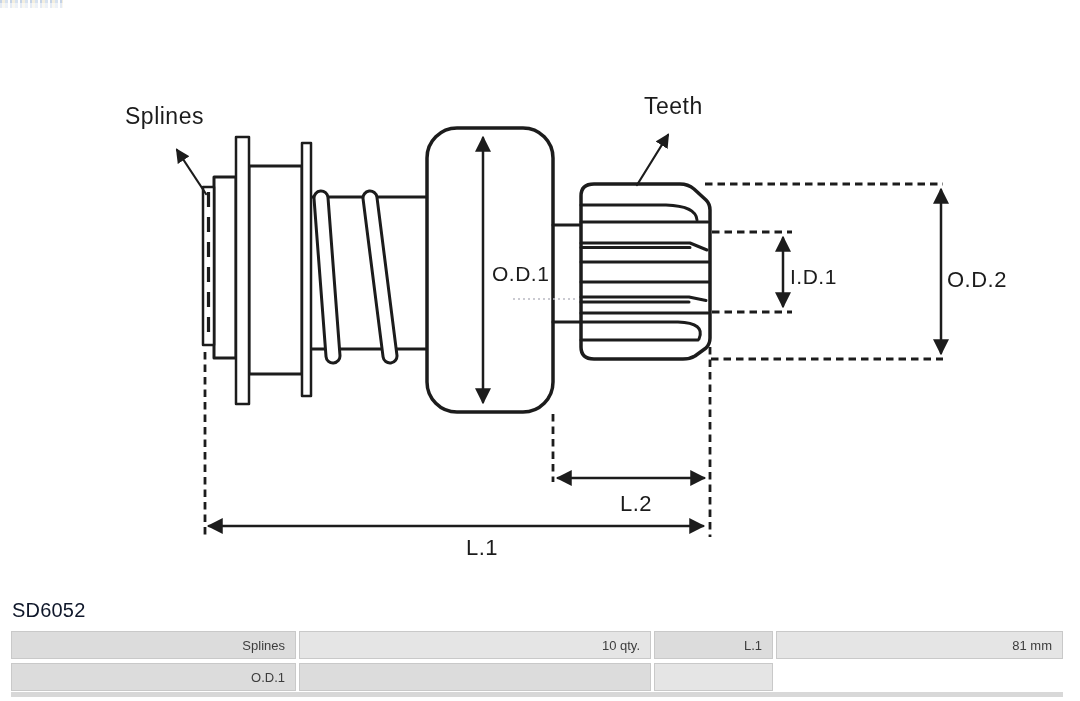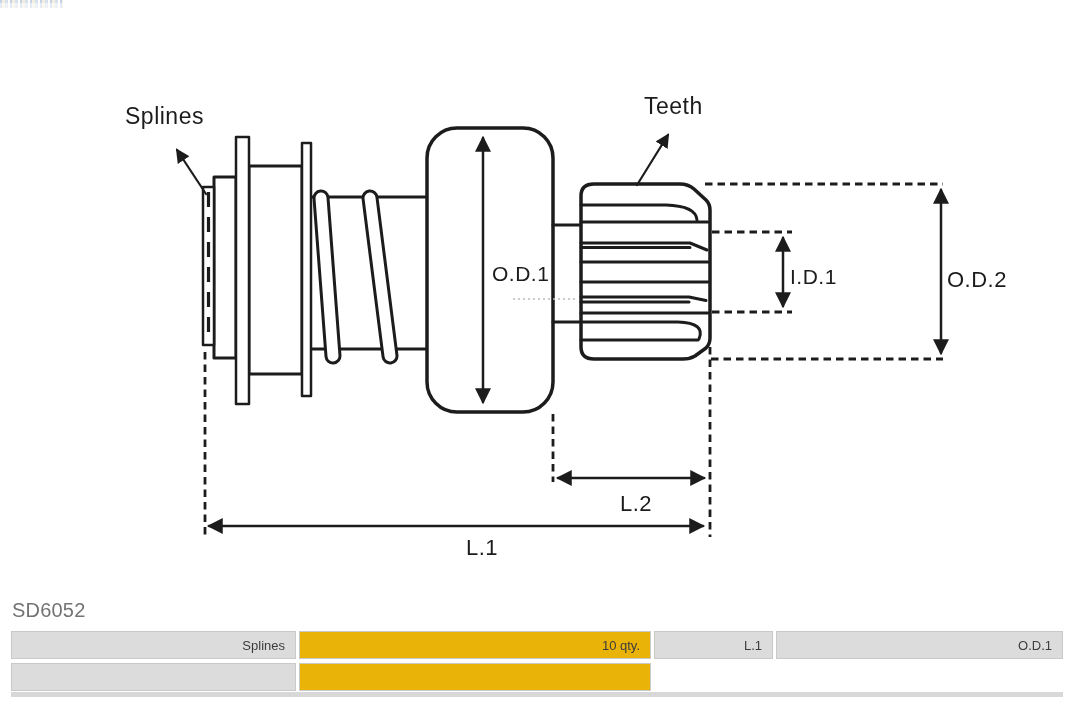--- a/index.html
+++ b/index.html
@@ -13,21 +13,21 @@
   .drawing{position:absolute;left:0;top:0;}
   .dia-label{font-family:"Liberation Sans", sans-serif;font-weight:400;fill:#1c1c1c;letter-spacing:.5px;}
   .part-code{position:absolute;left:12px;top:598px;font-size:20px;line-height:24px;
     color:#cc2b2b;letter-spacing:.2px;}
   .spec-table{position:absolute;left:11px;top:631px;width:1052px;display:grid;
     grid-template-columns:285px 352px 119px 287px;column-gap:3px;row-gap:4px;}
   .cell{box-sizing:border-box;height:28px;border:1px solid #c9c9c9;font-size:13px;
     color:#3d3d3d;display:flex;align-items:center;justify-content:flex-end;
     padding:0 10px;white-space:nowrap;}
   .cell.label{background:#dcdcdc;}
-  .cell.value{background:#eab308;}
+  .cell.value{background:#e5e5e5;}
   .table-bottom-strip{position:absolute;left:11px;top:692px;width:1052px;height:5px;background:#d8d8d8;}
 </style>
 </head>
 <body>
 
 <div class="stage">
 
   <div class="edge-artifact"></div>
 
   <svg class="drawing" width="1080" height="598" viewBox="0 0 1080 598">
@@ -109,25 +109,26 @@
 
     <text class="dia-label" x="125" y="124" font-size="23">Splines</text>
     <text class="dia-label" x="644" y="114" font-size="23">Teeth</text>
     <text class="dia-label" x="492" y="281" font-size="21">O.D.1</text>
     <text class="dia-label" x="790" y="284" font-size="21">I.D.1</text>
     <text class="dia-label" x="947" y="287" font-size="22">O.D.2</text>
     <text class="dia-label" x="636" y="511" font-size="22" text-anchor="middle">L.2</text>
     <text class="dia-label" x="482" y="555" font-size="22" text-anchor="middle">L.1</text>
   </svg>
 
-  <div class="part-code" style="color: #737373;">SD6052</div>
+  <div class="part-code" style="color: #0f172a;">SD6052</div>
 
   <div class="spec-table">
     <div class="cell label">Splines</div>
     <div class="cell value">10 qty.</div>
     <div class="cell label">L.1</div>
+    <div class="cell value">81 mm</div>
     <div class="cell label">O.D.1</div>
     <div class="cell label"></div>
     <div class="cell value"></div>
   </div>
 
   <div class="table-bottom-strip"></div>
 </div>
 
 </body></html>

